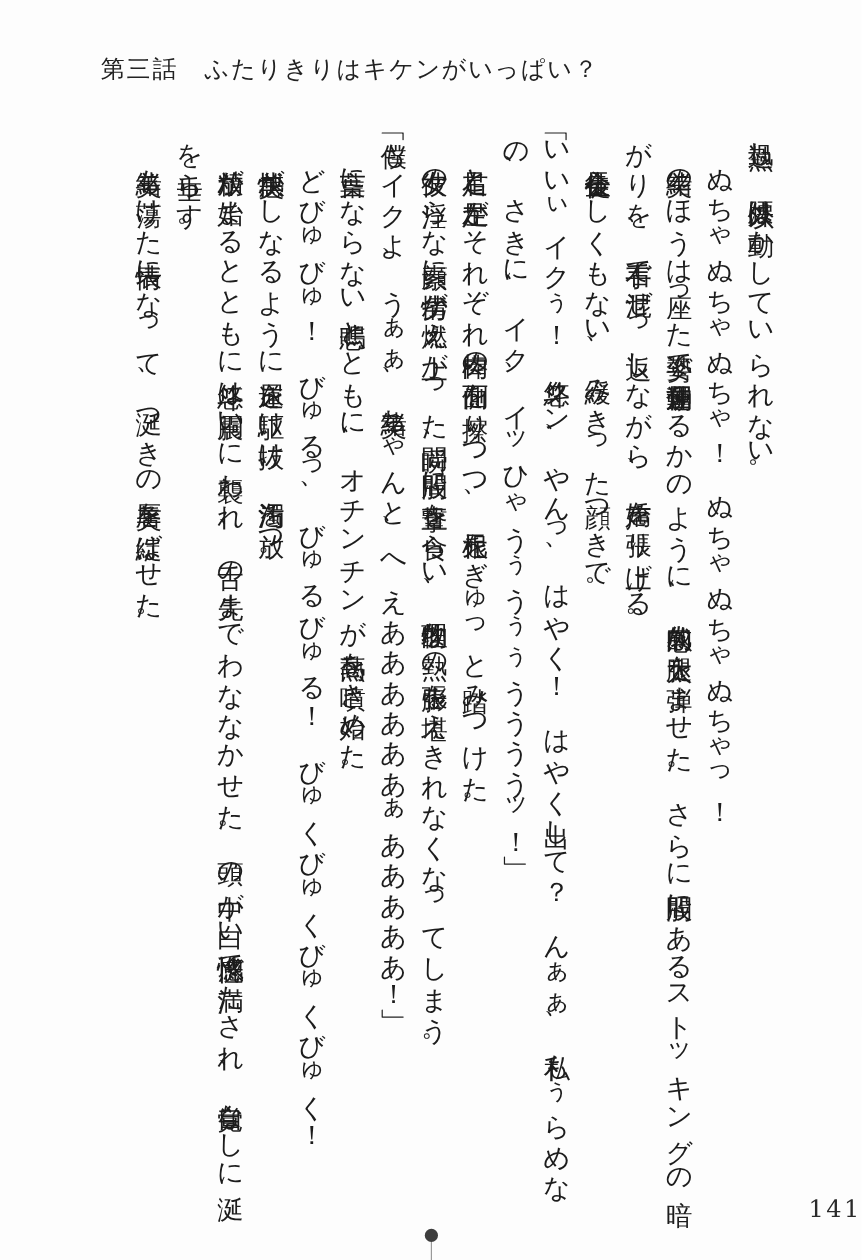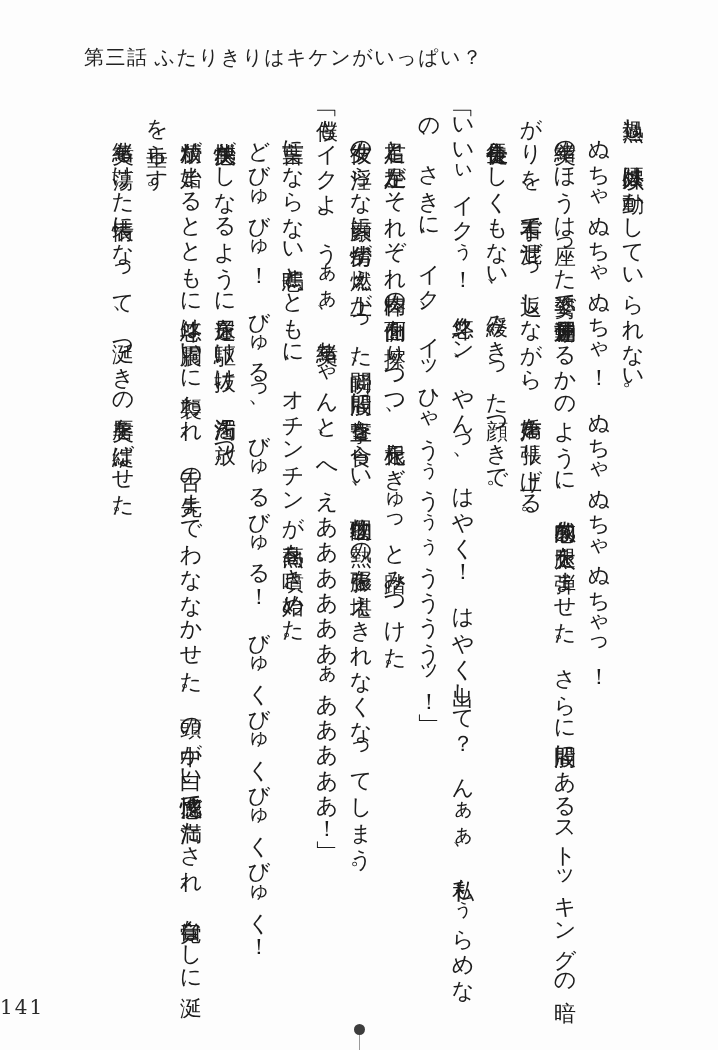--- a/index.html
+++ b/index.html
@@ -15,42 +15,42 @@
   }
   .chapter-header {
     position: absolute;
     left: 84px;
     top: 44px;
     font-size: 20px;
     letter-spacing: 1.5px;
     white-space: nowrap;
     color: #222222;
   }
-  .chapter-header .chapter-title { margin-left: 6px; }
+  .chapter-header .chapter-title { margin-left: 22px; }
   .vtext {
     position: absolute;
     top: 103px;
     right: 68px;
     height: 888px;
     writing-mode: vertical-rl;
     text-orientation: mixed;
     font-size: 22px;
     line-height: 34px;
     letter-spacing: 0.2px;
     color: #1c1c1c;
   }
   .para { text-indent: 22px; }
   .para.indent-none { text-indent: 0; }
   .para.indent-dialogue { text-indent: 0; }
   .page-number {
     position: absolute;
     top: 995px;
     left: 0;
     width: 100%;
-    text-align: left;
+    text-align: right;
     font-size: 20px;
     letter-spacing: 2px;
     color: #2a2a2a;
   }
   .binding-mark {
     position: absolute;
     left: 50%;
     top: 1024px;
     transform: translateX(-50%);
     width: 12px;

